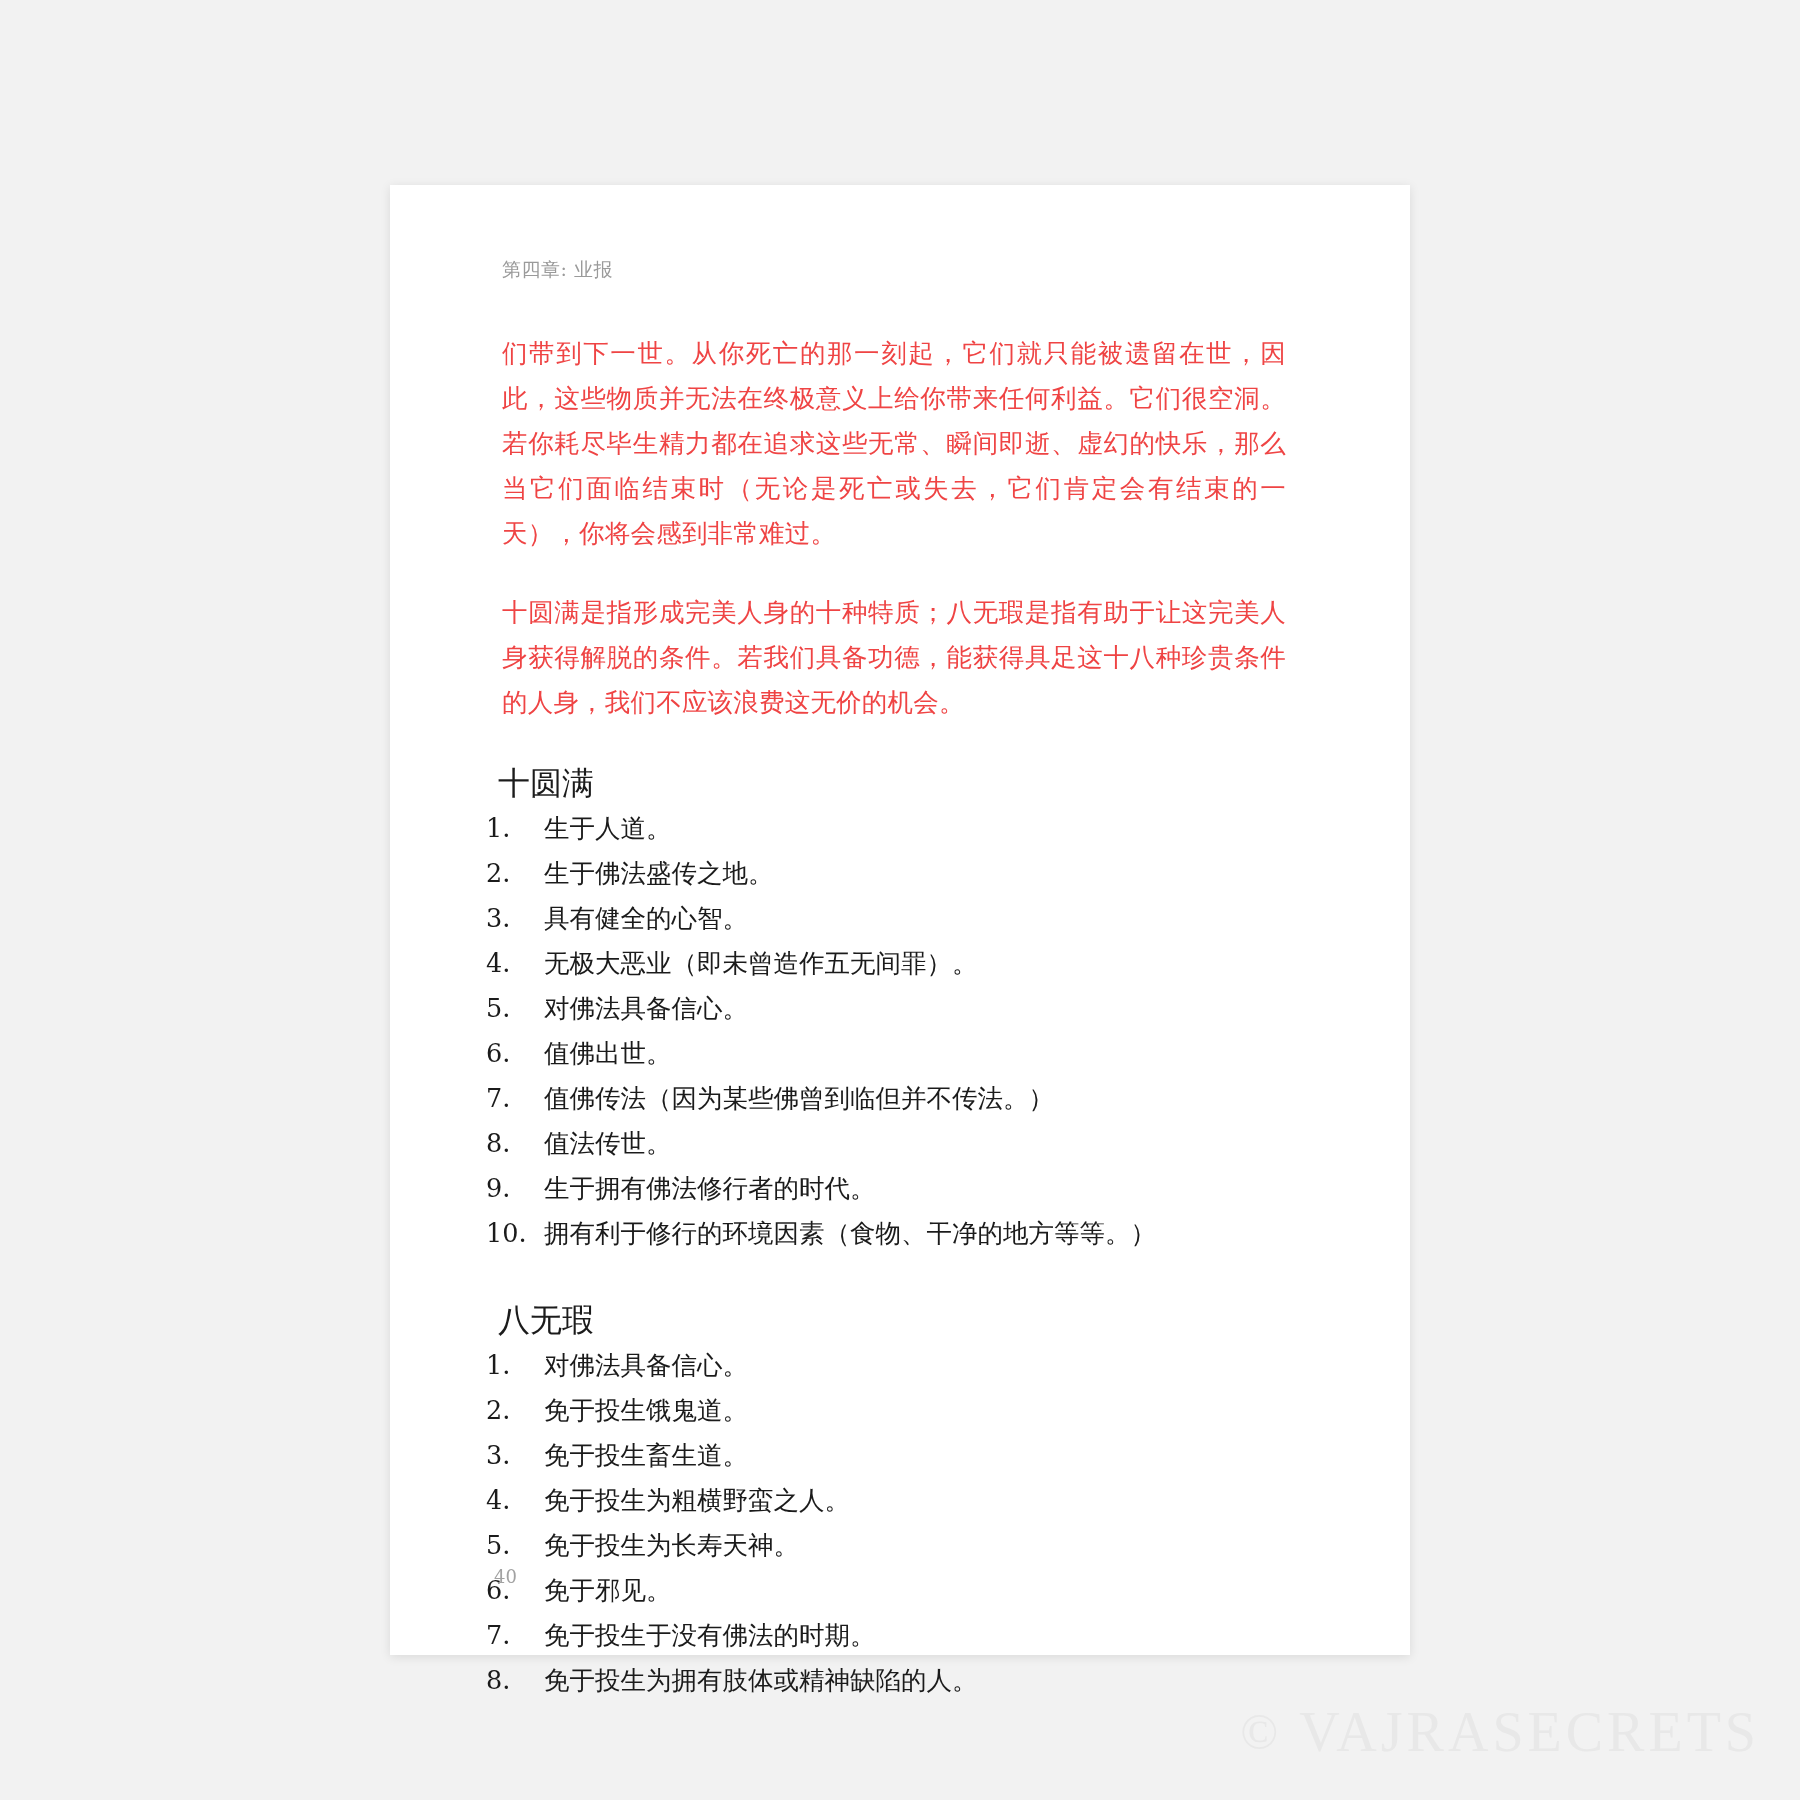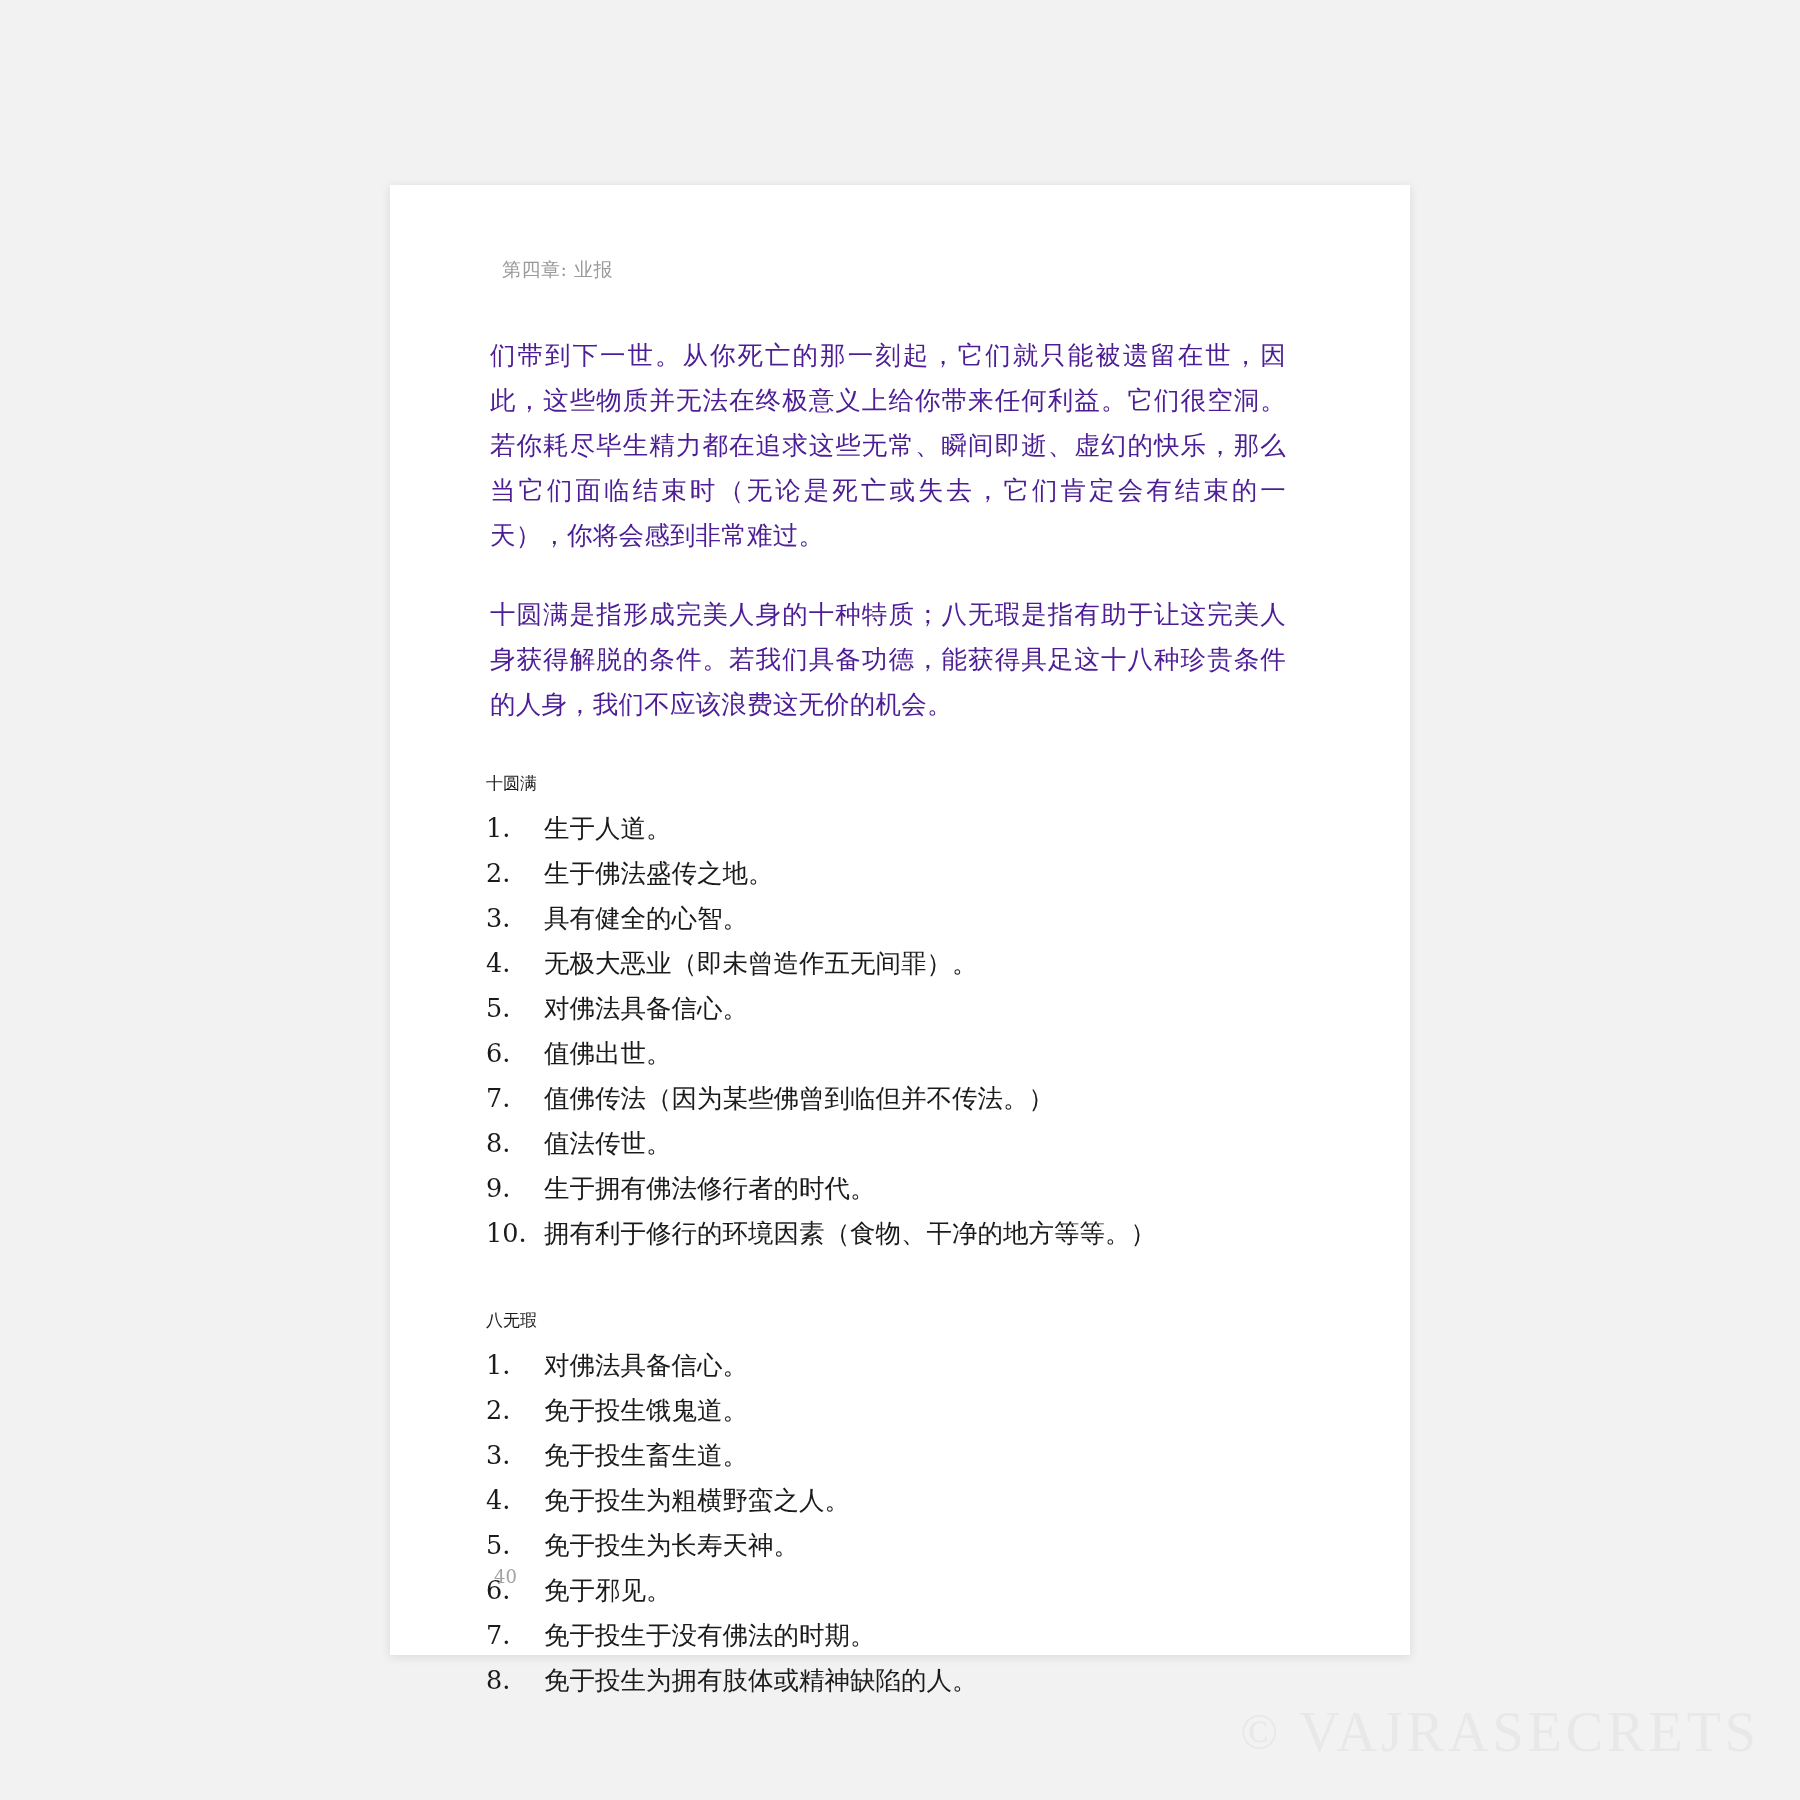--- a/index.html
+++ b/index.html
@@ -48,39 +48,39 @@
 
   
   #body-content {
     position: absolute;
     top: 148px;
     left: 0;
     width: 800px;
   }
 
   p.para {
-    margin: 0 0 34px 4px;
+    margin: 0 0 34px 16px;
     font-size: 25.5px;
     line-height: 45px;
-    color: #4c1d95;
+    color: #ef4444;
     text-align: justify;
     text-justify: inter-character;
-    font-family: Liberation Serif, serif;
+    font-family: Liberation Mono, monospace;
     letter-spacing: 0.2px;
   }
 
   .list-block {
     margin: 0 0 14px 0;
   }
 
   .list-heading {
-    font-size: 17px;
+    font-size: 32px;
     line-height: 45px;
     color: #1b1b1b;
-    margin: 0 0 0 0;
+    margin: 0 0 0 12px;
     font-family: "DejaVu Serif", "Liberation Serif", serif;
   }
 
   ol.num-list {
     list-style: none;
     margin: 0;
     padding: 0;
   }
 
   ol.num-list li {

